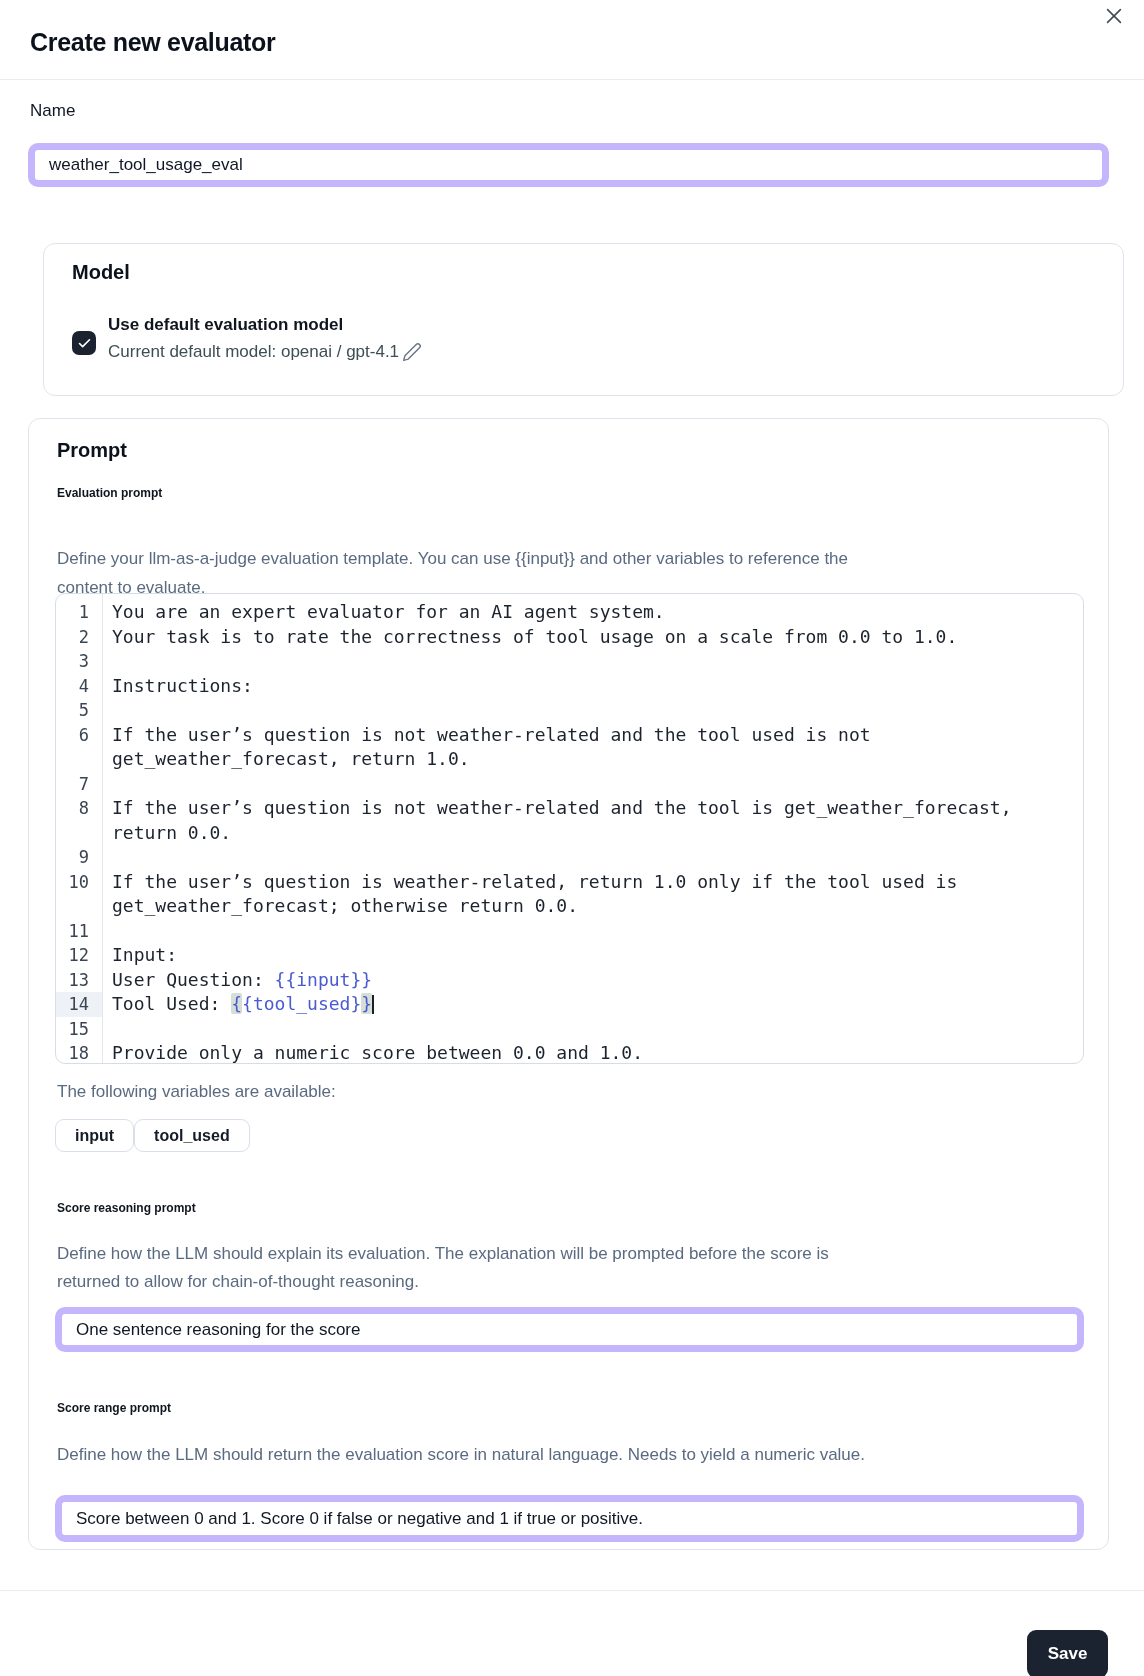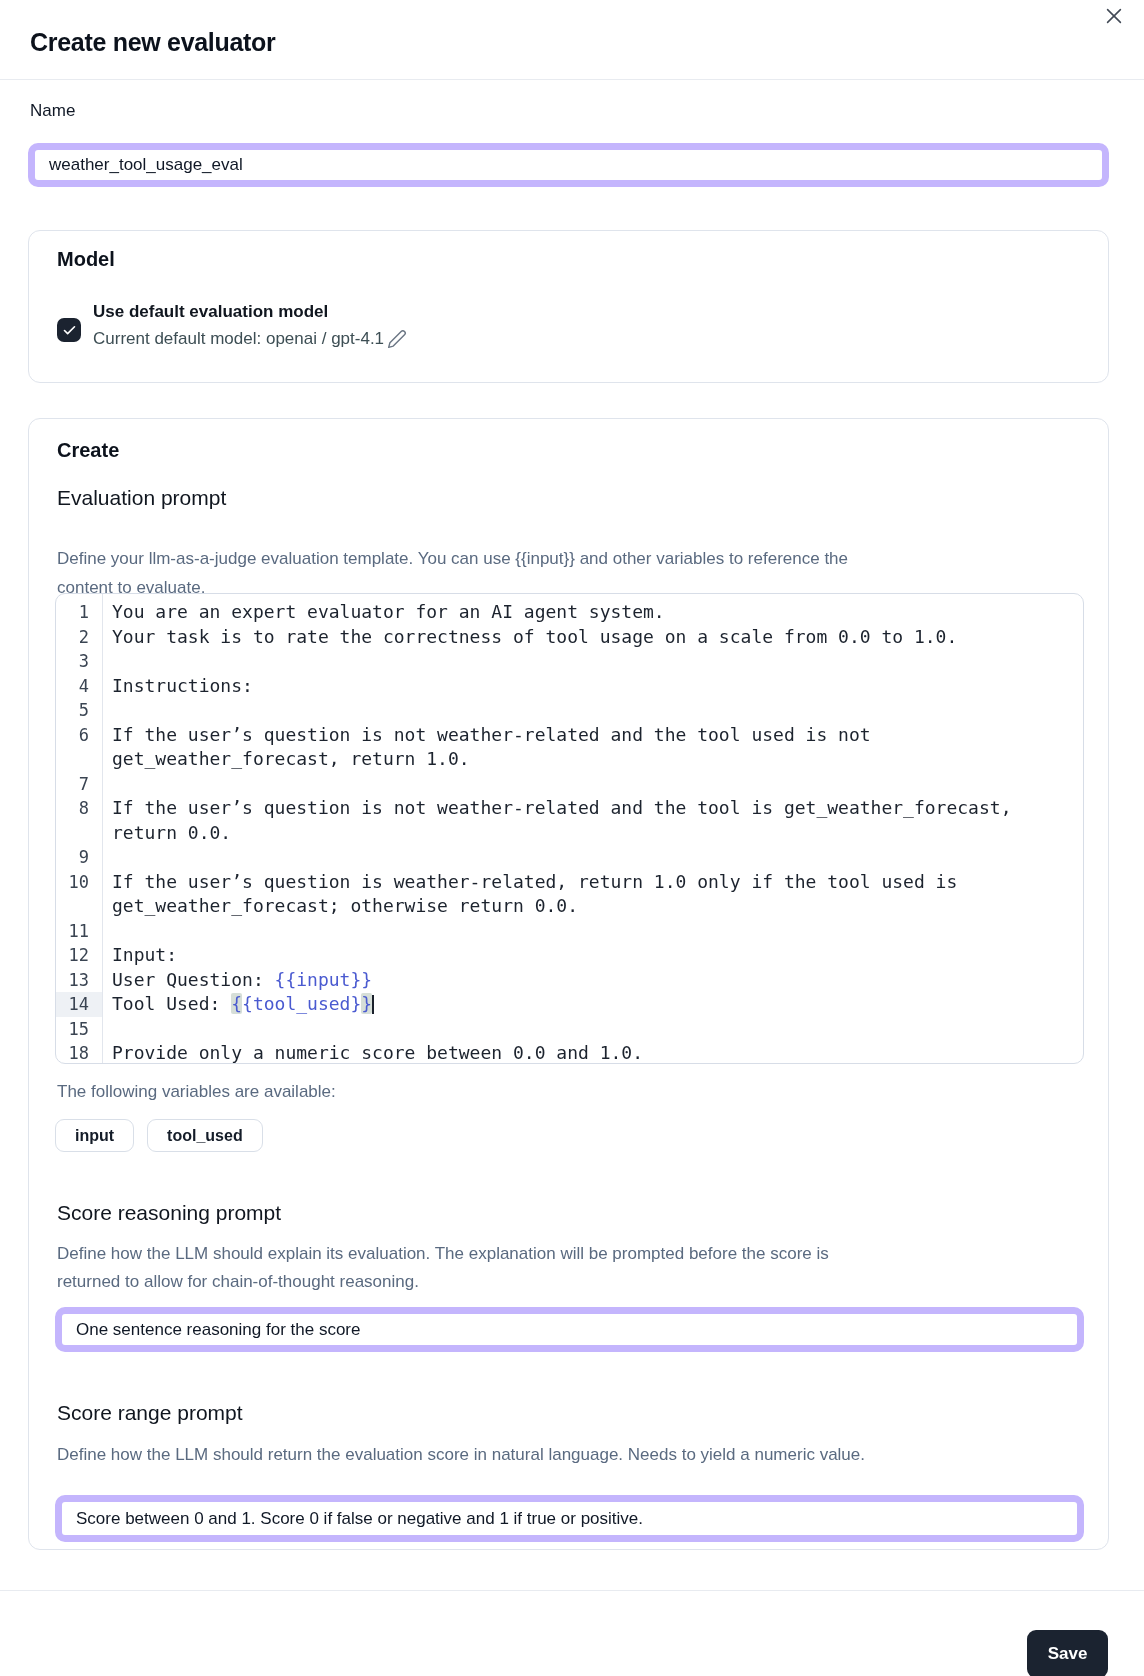--- a/index.html
+++ b/index.html
@@ -16,57 +16,57 @@
   .top-divider { position:absolute; left:0; top:79px; width:1144px; height:1px; background:#e8ebf0; }
 
   
   .name-label { position:absolute; left:30px; top:101px; font-size:17px; font-weight:500; color:#101826; }
   .text-input { border:7px solid #c4b5fd; border-radius:10px; font-size:17px; color:#101826;
                 font-family:"Liberation Sans", sans-serif; padding:0 14px; background:#fff; outline:none; }
   .name-input { position:absolute; left:28px; top:143px; width:1081px; height:44px; }
 
   
   .card { position:absolute; left:28px; width:1081px; border:1px solid #dfe4ec; border-radius:12px; background:#fff; }
-  .model-card { top:230px; height:153px; }
+  .model-card { top:243px; height:153px;margin-left:15px; }
   .prompt-card { top:418px; height:1132px; }
   .card-title { position:absolute; left:28px; font-size:20px; font-weight:700; color:#0c121c; }
 
   
   .model-title { top:17px; }
   .checkbox { position:absolute; left:28px; top:87px; width:24px; height:24px; border-radius:7px;
               background:#1b2330; border:none; display:flex; align-items:center; justify-content:center; cursor:pointer; }
   .model-label { position:absolute; left:64px; top:71px; font-size:17px; font-weight:600; color:#10161f; }
   .model-current { position:absolute; left:64px; top:98px; display:flex; align-items:center; gap:3px; }
   .model-current-text { font-size:17px; color:#3d4e54; }
   .icon-btn { background:none; border:none; cursor:pointer; display:flex; align-items:center; padding:0; }
 
   
   .prompt-title { top:20px; }
-  .sub-label { position:absolute; left:28px; font-size:21px; font-weight:400; color:#10161f; }
+  .sub-label { position:absolute; left:28px; font-size:12px; font-weight:700; color:#10161f; }
   .desc { position:absolute; left:28px; font-size:17px; line-height:29px; color:#5a6a80; white-space:pre-line; }
   .eval-label { top:67px; }
   .eval-desc { top:106px;margin-top:19px; }
 
   
   .editor { position:absolute; left:26px; top:174px; width:1029px; height:471px;
             border:1px solid #d7dde7; border-radius:10px; background:#fff; overflow:hidden;
             display:flex; font-family:"DejaVu Sans Mono", monospace; cursor:text; }
   .gutter { width:47px; flex:none; border-right:1px solid #e2e6ed; padding-top:6px; }
   .gut-cell { height:24.5px; line-height:24.5px; text-align:right; padding-right:13px;
               font-size:17px; color:#3a4452; }
   .gut-cell.active { background:#eef1f5; }
   .codecol { flex:1; padding:6px 8px 0 9px; }
   .code-row { height:24.5px; line-height:24.5px; font-size:18px; color:#1c232e; white-space:pre; }
   .tok-var { color:#4a5ad0; }
   .tok-hl { background:#d6ded8; border-radius:2px; }
   .caret { display:inline-block; width:2px; height:19px; background:#1a202b; vertical-align:-4px; }
 
   
   .vars-label { position:absolute; left:28px; top:663px; font-size:17px; color:#5a6a80; }
-  .chips { position:absolute; left:26px; top:700px; display:flex; gap:13px; }
+  .chips { position:absolute; left:26px; top:700px; display:flex; }
   .chip { height:33px; padding:0 19px; border:1px solid #d9dfe8; border-radius:9px; background:#fff;
           font-family:"Liberation Sans", sans-serif; font-size:16px; font-weight:700; color:#141c28; cursor:pointer; }
 
   
   .reasoning-label { top:782px; }
   .reasoning-desc { top:821px; line-height:28px; }
   .reasoning-input { position:absolute; left:26px; top:888px; width:1029px; height:45px; }
   .range-label { top:982px; }
   .range-desc { top:1021px; }
   .range-input { position:absolute; left:26px; top:1059px; width:1029px; height:47px;margin-top:17px; }
@@ -108,21 +108,21 @@
       <span class="model-current-text">Current default model: openai / gpt-4.1</span>
       <button class="icon-btn">
         <svg width="20" height="20" viewBox="0 0 24 24" fill="none" stroke="#6b7684" stroke-width="1.7" stroke-linecap="round" stroke-linejoin="round">
           <path d="M17 3a2.828 2.828 0 1 1 4 4L7.5 20.5 2 22l1.5-5.5L17 3z"></path>
         </svg>
       </button>
     </div>
   </section>
 
   <section class="card prompt-card">
-    <div class="card-title prompt-title">Create</div>
+    <div class="card-title prompt-title">Prompt</div>
 
     <div class="sub-label eval-label">Evaluation prompt</div>
     <div class="desc eval-desc">Define your llm-as-a-judge evaluation template. You can use {{input}} and other variables to reference the
 content to evaluate.</div>
 
     <div class="editor" role="textbox">
       <div class="gutter">
           <div class="gut-cell">1</div>
           <div class="gut-cell">2</div>
           <div class="gut-cell">3</div>

